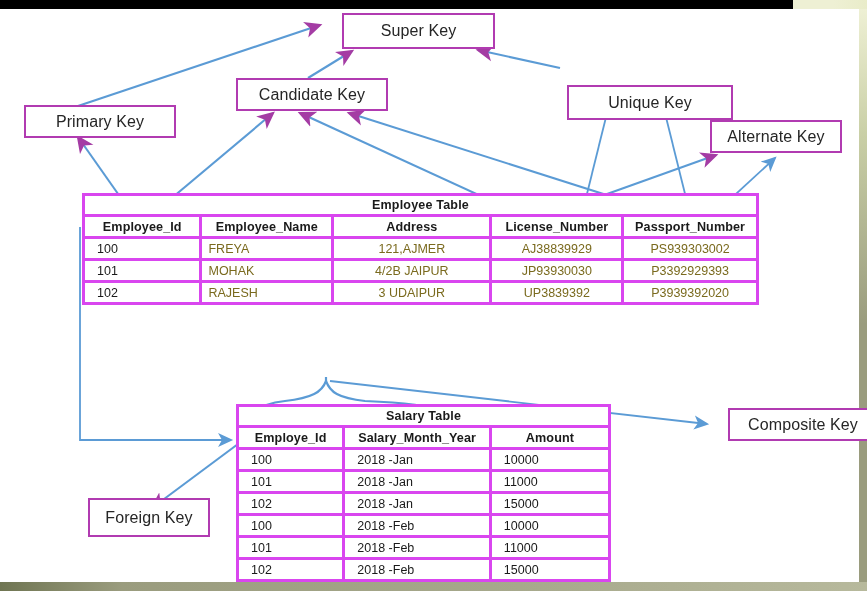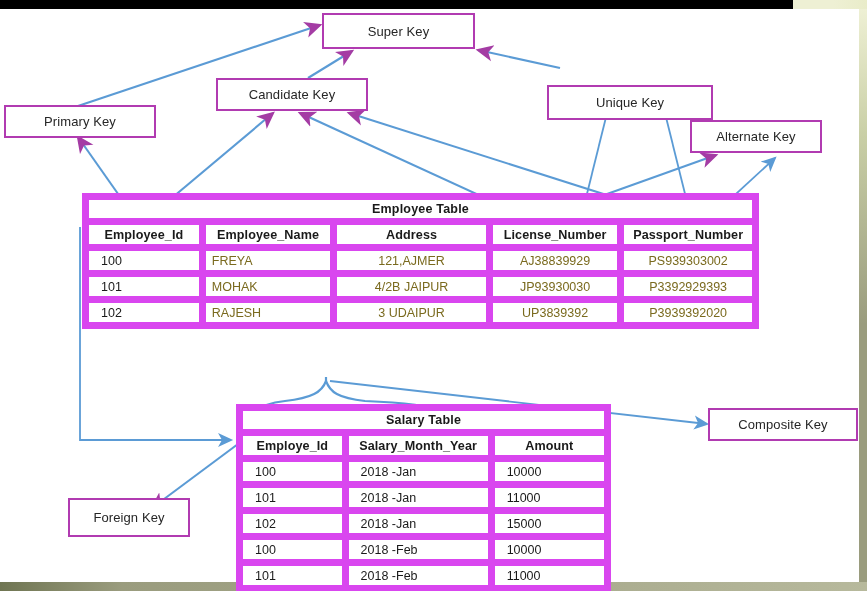--- a/index.html
+++ b/index.html
@@ -12,25 +12,25 @@
   .top-cream{position:absolute;left:793px;top:0;width:74px;height:9px;
              background:linear-gradient(90deg,#eef0d4 0%,#eef0d4 55%,#e9ecc9 100%);}
   .right-bar{position:absolute;right:0;top:9px;width:8px;height:573px;
              background:linear-gradient(180deg,#eef0d4 0%,#c9cfa6 22%,#9a9c7e 55%,#9a9c7e 100%);}
   .bottom-bar{position:absolute;left:0;bottom:0;width:867px;height:9px;
               background:linear-gradient(90deg,#6f7552 0%,#9a9c7e 14%,#a7a98c 60%,#b7b99c 100%);}
 
   
   .keybox{position:absolute;box-sizing:border-box;border:2px solid #b13bb1;background:#ffffff;
           display:flex;align-items:center;justify-content:center;
-          font-size:13px;color:#262626;letter-spacing:.1px;z-index:6;}
+          font-size:16px;color:#262626;letter-spacing:.1px;z-index:6;margin-left:20px;}
 
   
   .tbl{position:absolute;box-sizing:border-box;border-collapse:collapse;background:#ffffff;z-index:5;}
-  .tbl td,.tbl th{border:7px solid #d946ef;padding:0 6px;font-size:12.5px;color:#1a1a1a;
+  .tbl td,.tbl th{border:3px solid #d946ef;padding:0 6px;font-size:12.5px;color:#1a1a1a;
                   height:19px;background:#ffffff;font-weight:normal;}
   .tbl .ttl{text-align:center;font-weight:bold;font-size:12.5px;height:18px;letter-spacing:.2px;}
   .tbl .hdr{text-align:center;font-weight:bold;font-size:12.6px;letter-spacing:.1px;}
   .tbl .num{text-align:left;padding-left:12px;}
   .tbl .olive{color:#7a6a1e;}
   .tbl .oliveC{color:#7a6a1e;text-align:center;}
 
   #empTable{left:82px;top:193px;width:677px;}
   #empTable col.c1{width:118px;} #empTable col.c2{width:132px;}
   #empTable col.c3{width:160px;} #empTable col.c4{width:132px;} #empTable col.c5{width:135px;}

